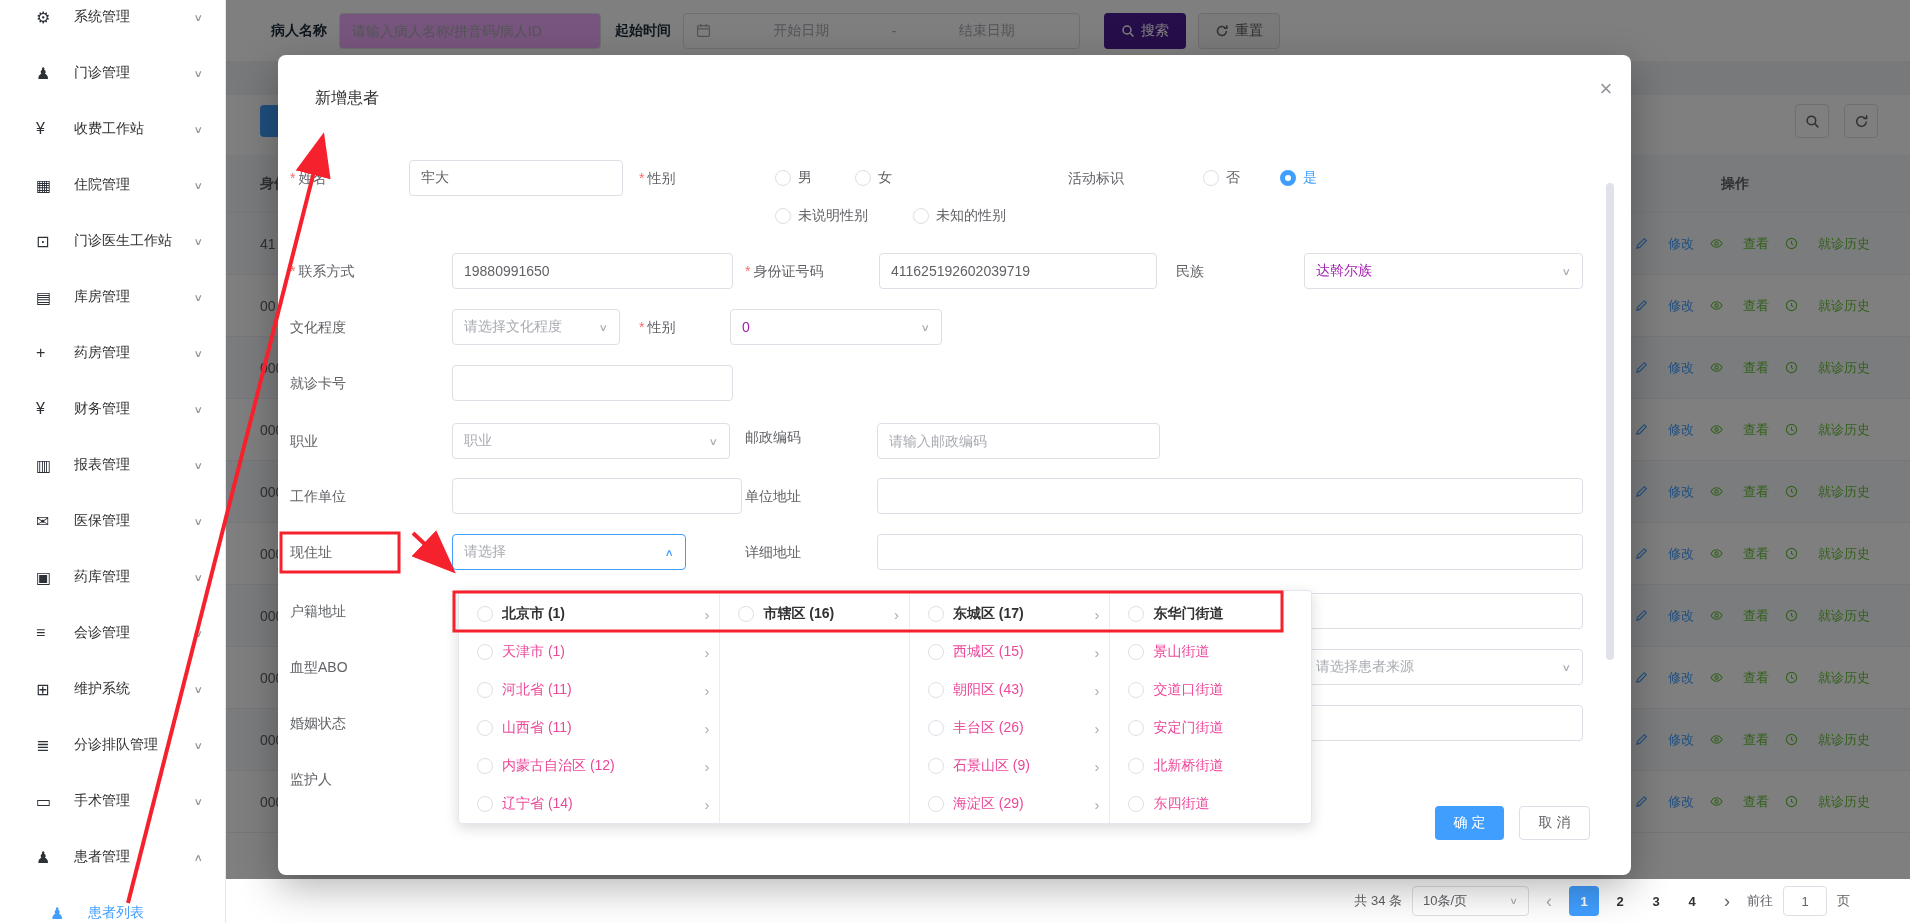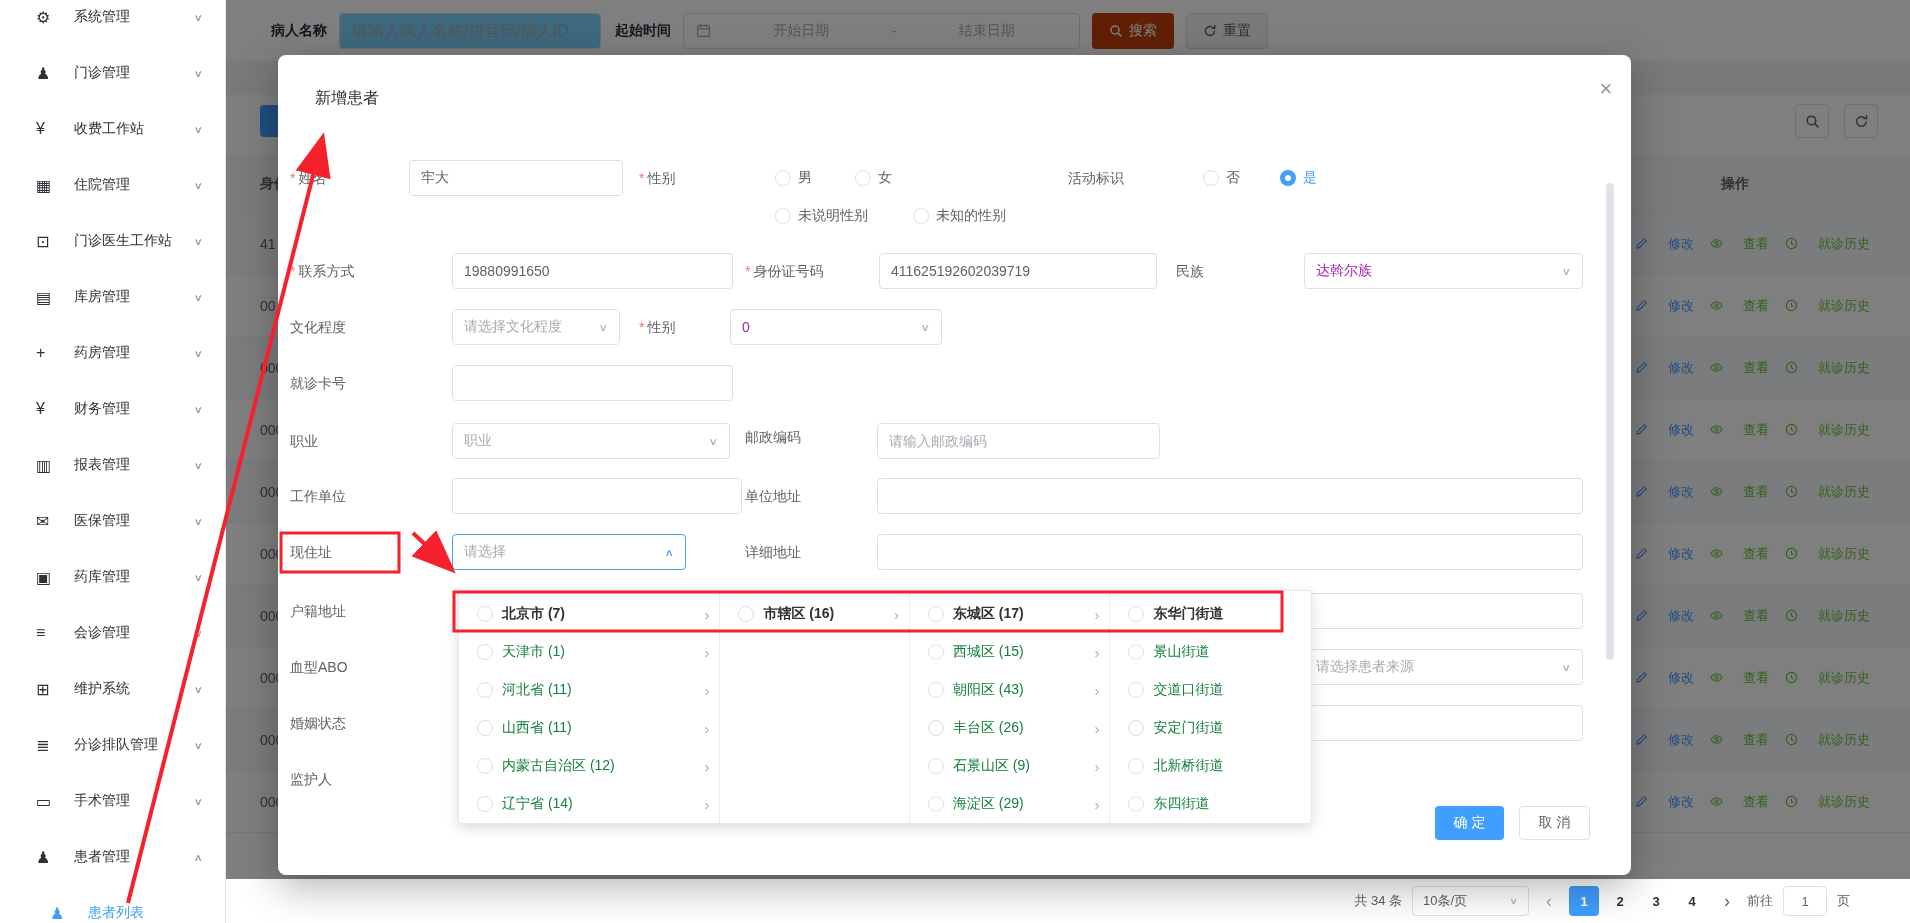--- a/index.html
+++ b/index.html
@@ -16,28 +16,28 @@
   .mi-chevron{position:absolute;right:22px;color:#909399;font-size:13px;transform:scaleY(.75)}
   .menu-item.child{padding-left:50px}
   .menu-item.child .mi-icon,.menu-item.child .mi-label{color:#409eff}
 
   
   .content{position:absolute;left:226px;top:0;right:0;bottom:0}
   .mask{position:absolute;inset:0;background:rgba(0,0,0,.5);z-index:50}
 
   .search-panel{position:absolute;left:0;top:0;right:0;height:61px;background:#fff;display:flex;align-items:center;padding-left:45px}
   .sp-label{font-weight:700;font-size:14px;color:#1f2d3d;white-space:nowrap}
-  .input{height:36px;border:1px solid #dcdfe6;border-radius:4px;background:#7dd3fc;font-size:16px;color:#606266;padding:0 12px;font-family:inherit;outline:none}
+  .input{height:36px;border:1px solid #dcdfe6;border-radius:4px;background:#f0abfc;font-size:14px;color:#606266;padding:0 12px;font-family:inherit;outline:none}
   .input::placeholder{color:#a8abb2}
   .sp-input{width:262px;margin:0 14px 0 12px}
   .date-range{width:397px;height:36px;border:1px solid #dcdfe6;border-radius:4px;background:#fff;display:flex;align-items:center;color:#a8abb2;font-size:14px;margin-left:12px;padding:0 12px;gap:10px}
   .date-range .dr-start,.date-range .dr-end{flex:1;text-align:center}
   .cal-icon{color:#a8abb2;display:flex}
   .btn{height:36px;border-radius:4px;display:inline-flex;align-items:center;gap:6px;padding:0 16px;font-size:14px;cursor:pointer;border:1px solid transparent;white-space:nowrap}
-  .btn.primary{background:#c2410c;color:#fff;margin-left:12px}
+  .btn.primary{background:#4c1d95;color:#fff;margin-left:24px}
   .btn.plain{background:#f4f4f5;border-color:#d9dbdf;color:#606266;margin-left:12px}
 
   .table-panel{position:absolute;left:0;top:95px;right:0;bottom:0;background:#fff}
   .add-btn{position:absolute;left:34px;top:10px;width:92px;height:32px;background:#409eff;color:#fff;border:none;border-radius:4px;font-size:16px;cursor:pointer}
   .icon-btn{position:absolute;top:9px;width:34px;height:34px;border:1px solid #dcdfe6;border-radius:4px;background:#fff;display:flex;align-items:center;justify-content:center;color:#606266;cursor:pointer}
   .thead{position:absolute;left:0;right:0;top:60px;height:58px;background:#f5f7fa;display:flex;align-items:center;font-weight:700;color:#606266;border-bottom:1px solid #ebeef5}
   .th-id{padding-left:34px}
   .th-op{margin-left:auto;width:290px;text-align:center;margin-right:30px}
   .tbody{position:absolute;left:0;right:0;top:118px}
   .trow{display:flex;align-items:center;height:62px;border-bottom:1px solid #ebeef5;background:#fff}
@@ -81,21 +81,21 @@
   .m-scrollbar{position:absolute;left:1328px;top:128px;width:8px;height:477px;background:#dfe2e8;border-radius:4px;cursor:pointer}
   .m-btn{position:absolute;height:34px;border-radius:4px;font-size:14px;display:flex;align-items:center;justify-content:center;cursor:pointer;white-space:nowrap}
   .m-btn.primary{left:1157px;top:751px;width:69px;background:#409eff;color:#fff}
   .m-btn.plain{left:1241px;top:751px;width:71px;background:#fff;border:1px solid #dcdfe6;color:#606266}
 
   
   .cascader{position:absolute;left:180px;top:535px;width:854px;height:234px;background:#fff;border:1px solid #e4e7ed;border-radius:4px;box-shadow:0 4px 14px rgba(0,0,0,.15);display:flex;z-index:10}
   .cas-col{padding-top:4px;overflow:hidden}
   .cas-col.b{border-right:1px solid #ececec}
   .cas-option{display:flex;align-items:center;height:38px;padding:0 26px 0 18px;position:relative;cursor:pointer}
-  .cas-label{margin-left:9px;font-size:14px;color:#15803d;white-space:nowrap}
+  .cas-label{margin-left:9px;font-size:14px;color:#ec4899;white-space:nowrap}
   .cas-option.bold .cas-label{font-weight:700;color:#303133}
   .cas-chevron{position:absolute;right:10px;color:#a8abb2;font-size:15px}
 
   
   .annotations{position:absolute;left:0;top:0;z-index:300;pointer-events:none}
   .annotations line{stroke:#f5222d;stroke-width:4}
   .annotations rect{fill:none;stroke:#f5222d;stroke-width:3}
   svg.ic{display:block}
 </style>
 </head>
@@ -641,21 +641,21 @@
     <div class="f-label" style="left:12px;top:658px"><span>婚姻状态</span></div>
     <input class="f-input" style="left: 599px; top: 650px; width: 706px;">
 
     <div class="f-label" style="left:12px;top:714px"><span>监护人</span></div>
 
     <div class="cascader">
       <div class="cas-col b" style="width:262px">
 
           <div class="cas-option bold">
             <span class="radio"></span>
-            <span class="cas-label">北京市 (7)</span>
+            <span class="cas-label">北京市 (1)</span>
             <span class="cas-chevron">›</span>
           </div>
 
           <div class="cas-option">
             <span class="radio"></span>
             <span class="cas-label">天津市 (1)</span>
             <span class="cas-chevron">›</span>
           </div>
 
           <div class="cas-option">

